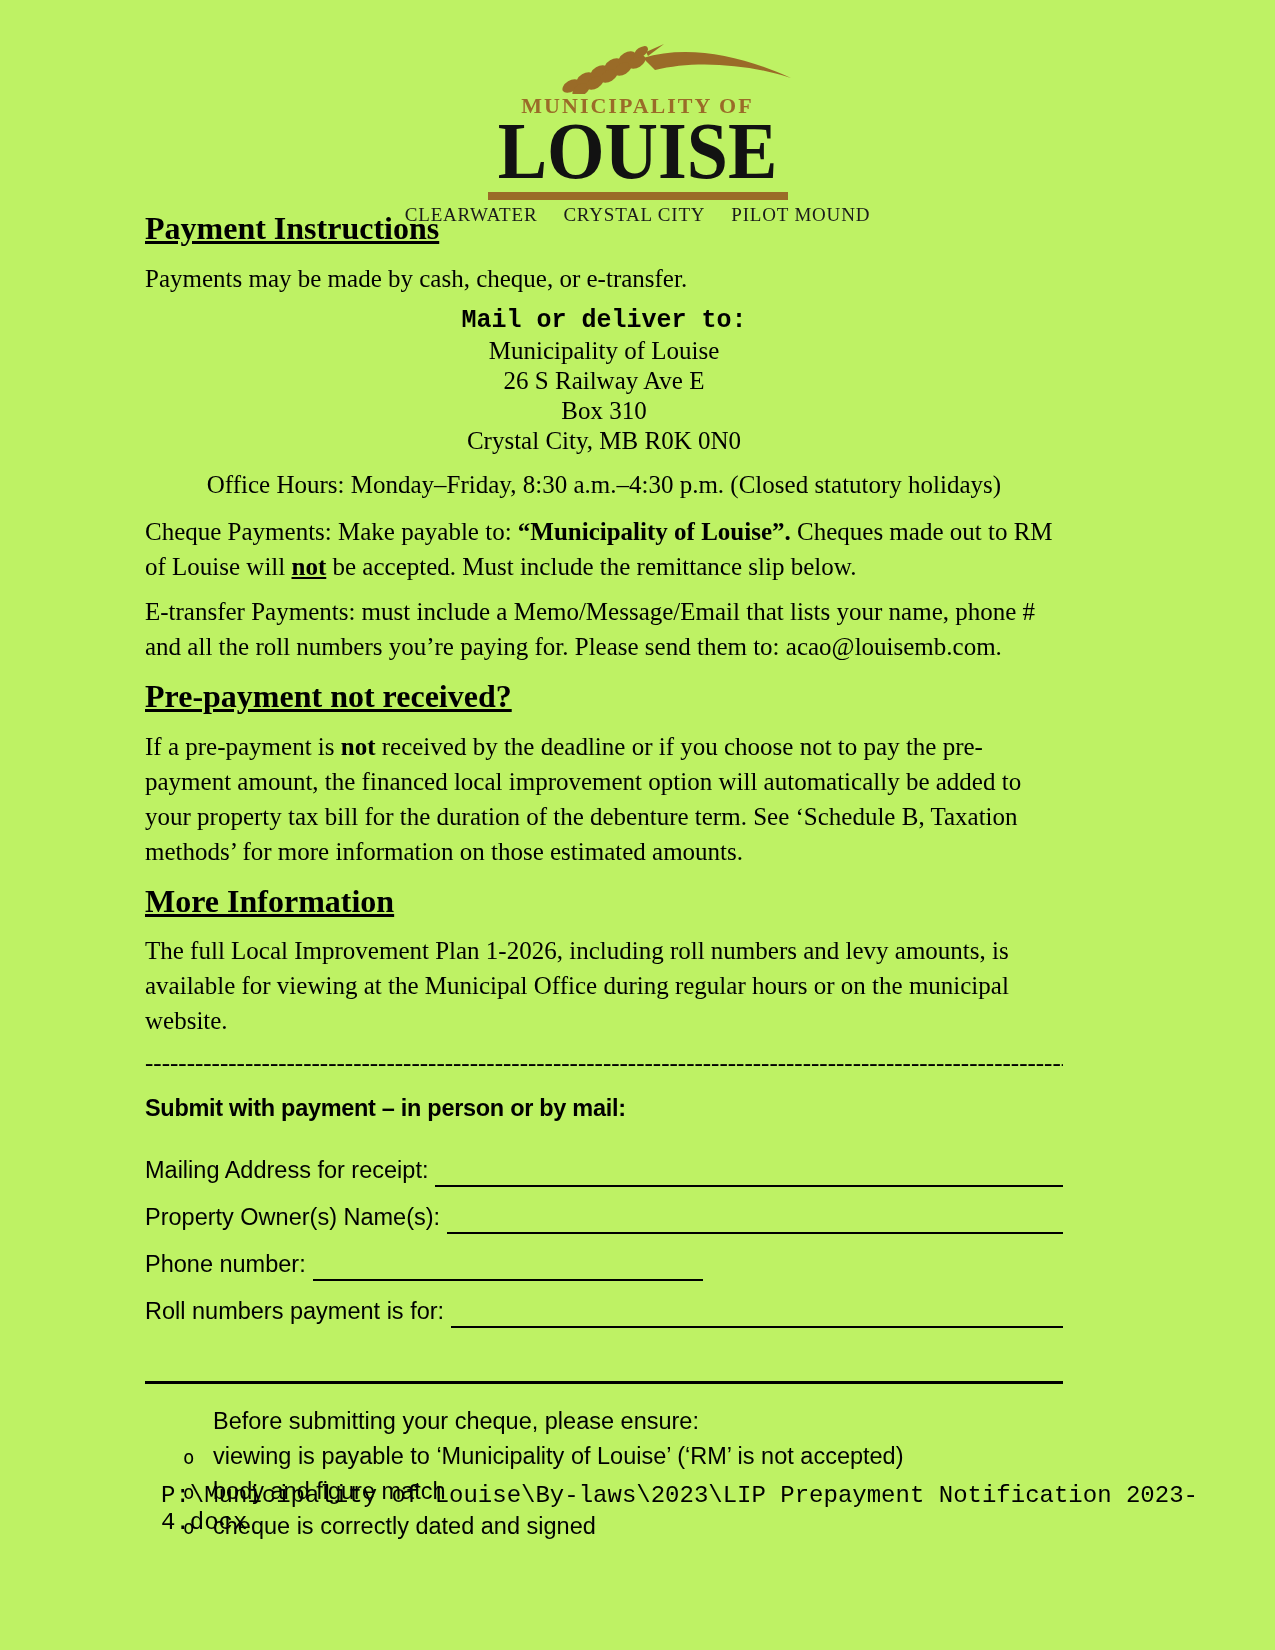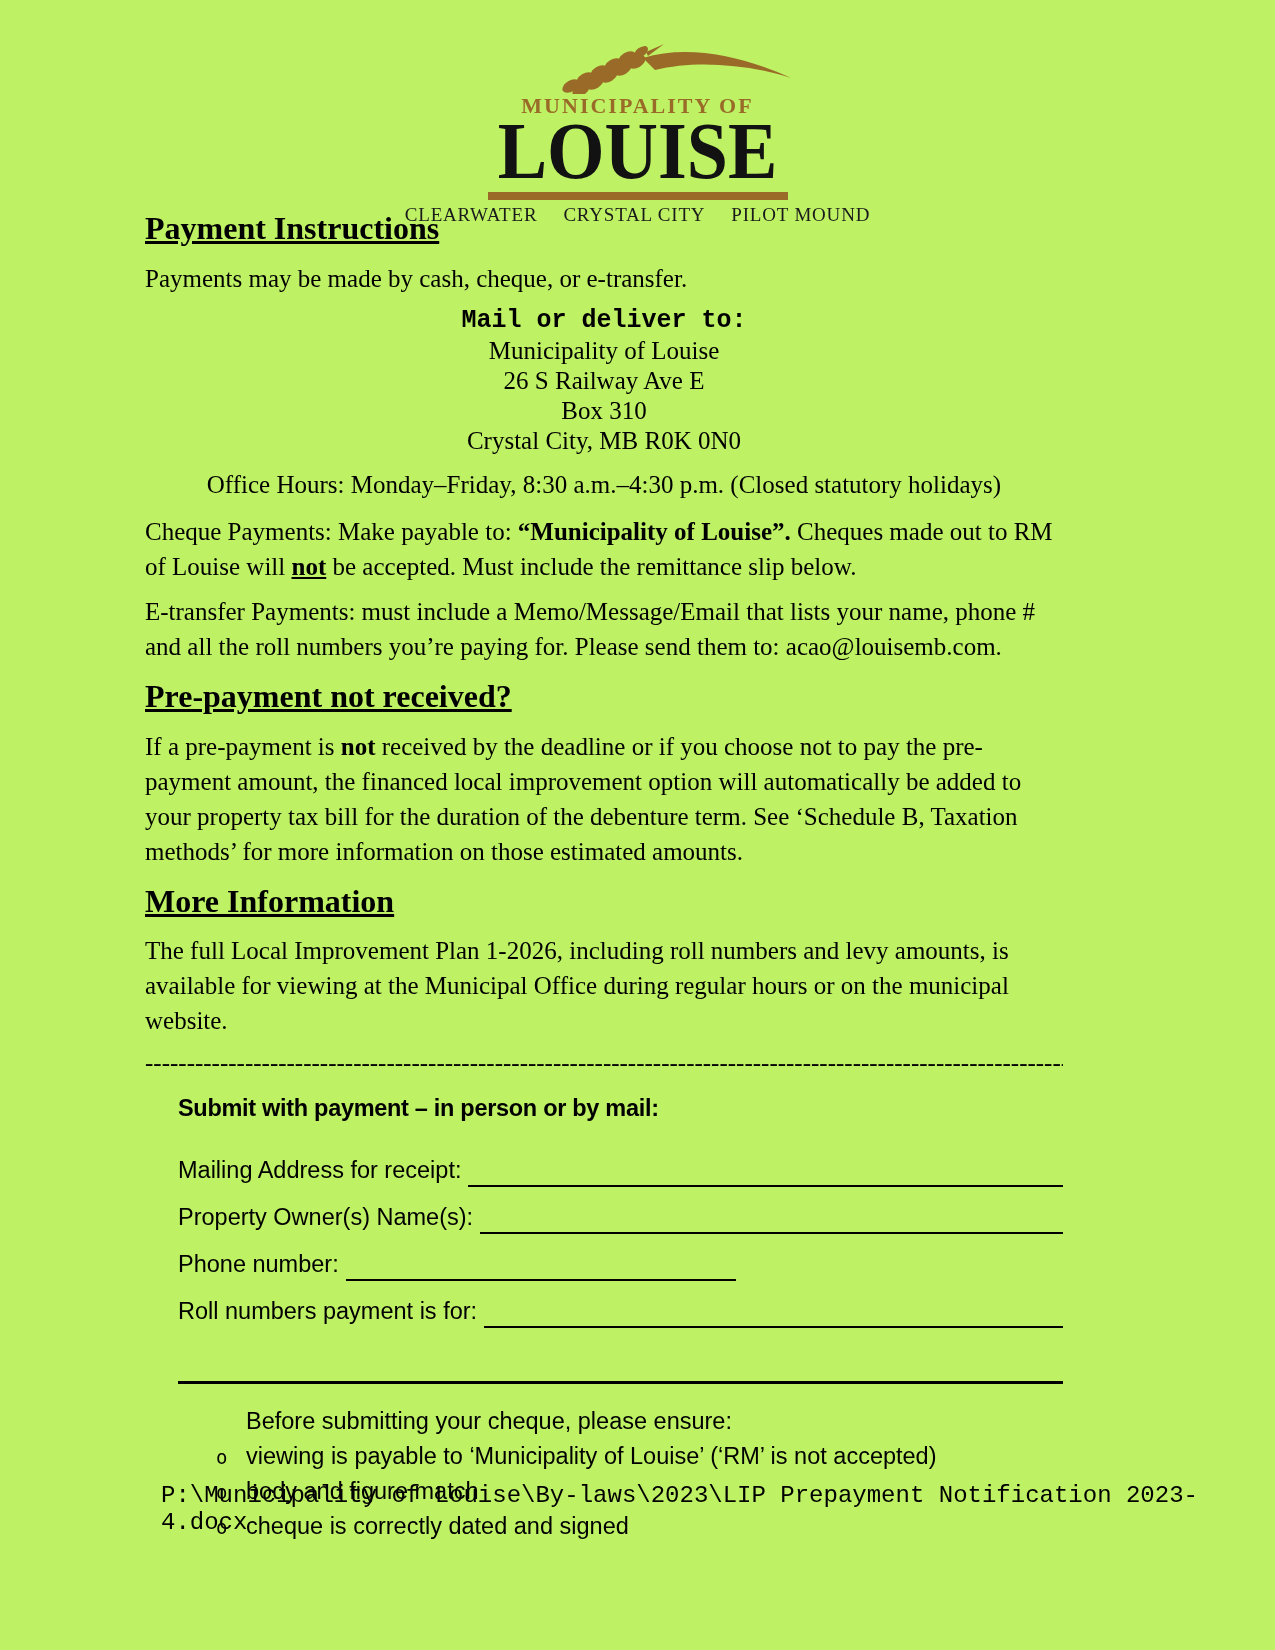--- a/index.html
+++ b/index.html
@@ -78,21 +78,21 @@
   .divider {
     white-space: nowrap;
     overflow: hidden;
     width: 100%;
     font-size: 25px;
     letter-spacing: 0px;
     line-height: 1.2;
     margin: 8px 0 12px 0;
   }
   
-  .form-section { font-family: "Liberation Sans", sans-serif; font-size: 23.5px; margin-left: 33px; }
+  .form-section { font-family: "Liberation Sans", sans-serif; font-size: 23.5px; }
   .form-heading {
     font-weight: bold;
     margin: 14px 0 28px 0;
     letter-spacing: -0.3px;
   }
   .field-row { display: flex; align-items: flex-end; margin-bottom: 13px; height: 34px; }
   .field-label { white-space: nowrap; padding-right: 7px; }
   .field-line { flex: 1 1 auto; border-bottom: 2px solid #000; height: 28px; }
   .field-line.short { flex: 0 0 390px; }
   .cont-line { border-bottom: 3px solid #000; height: 40px; margin-bottom: 16px; }

